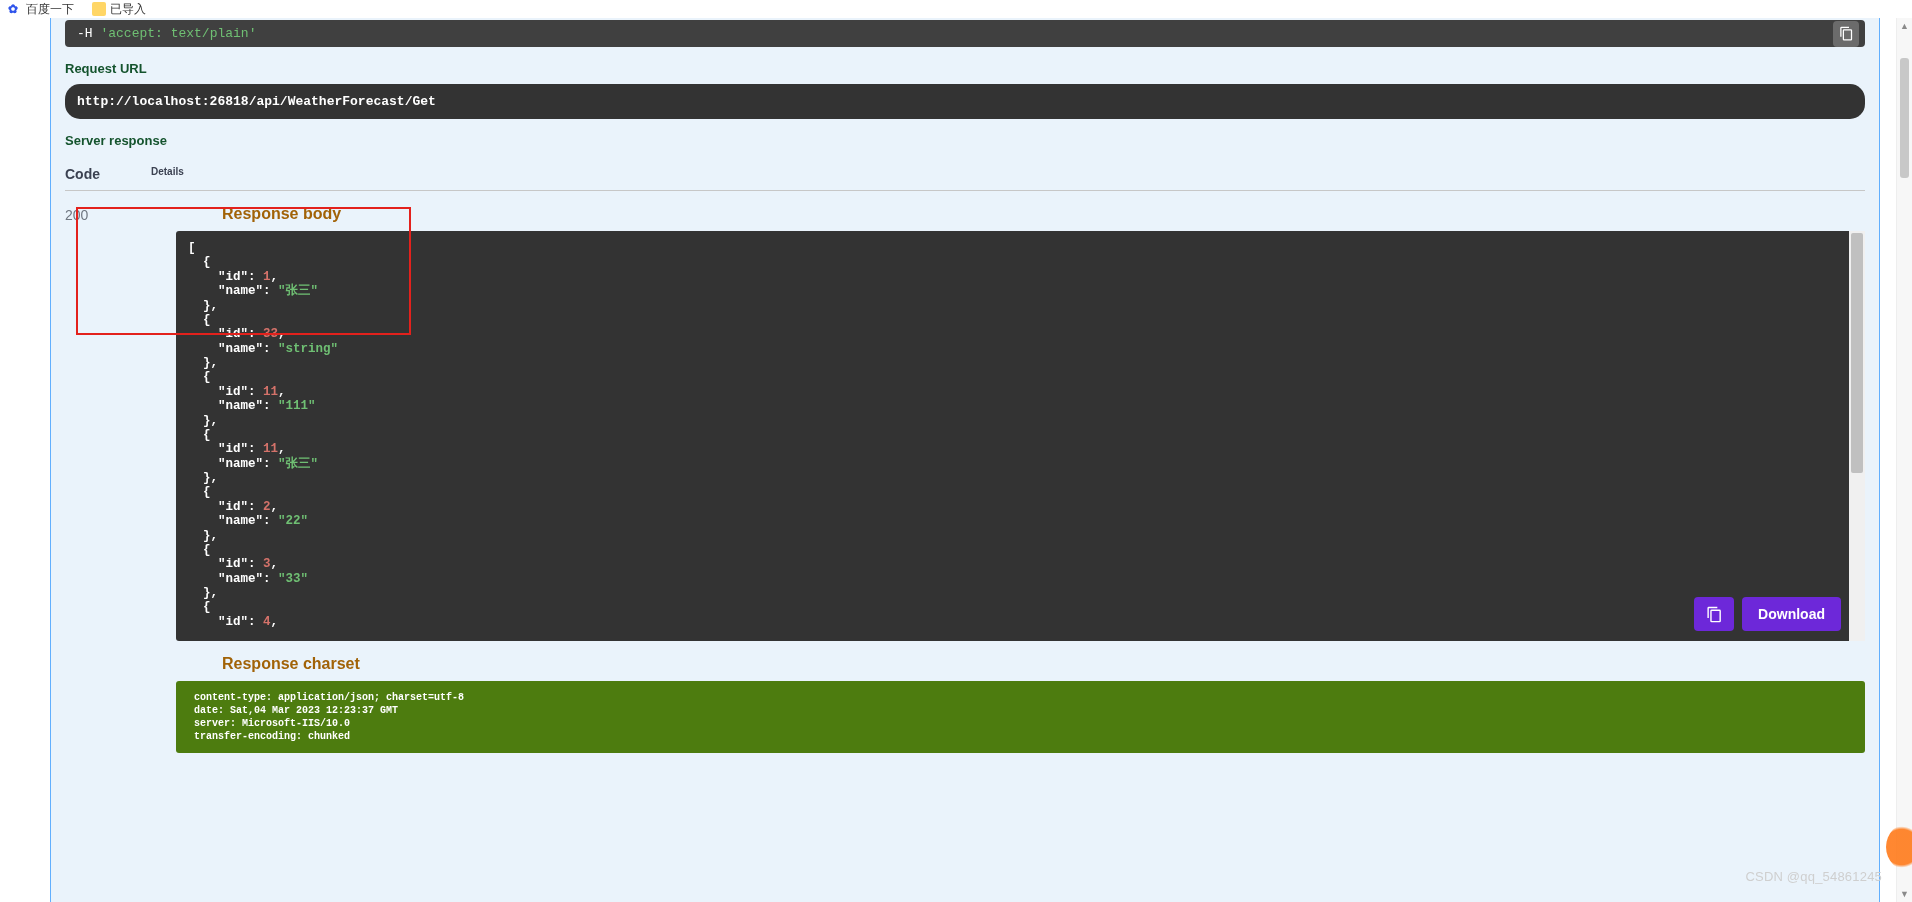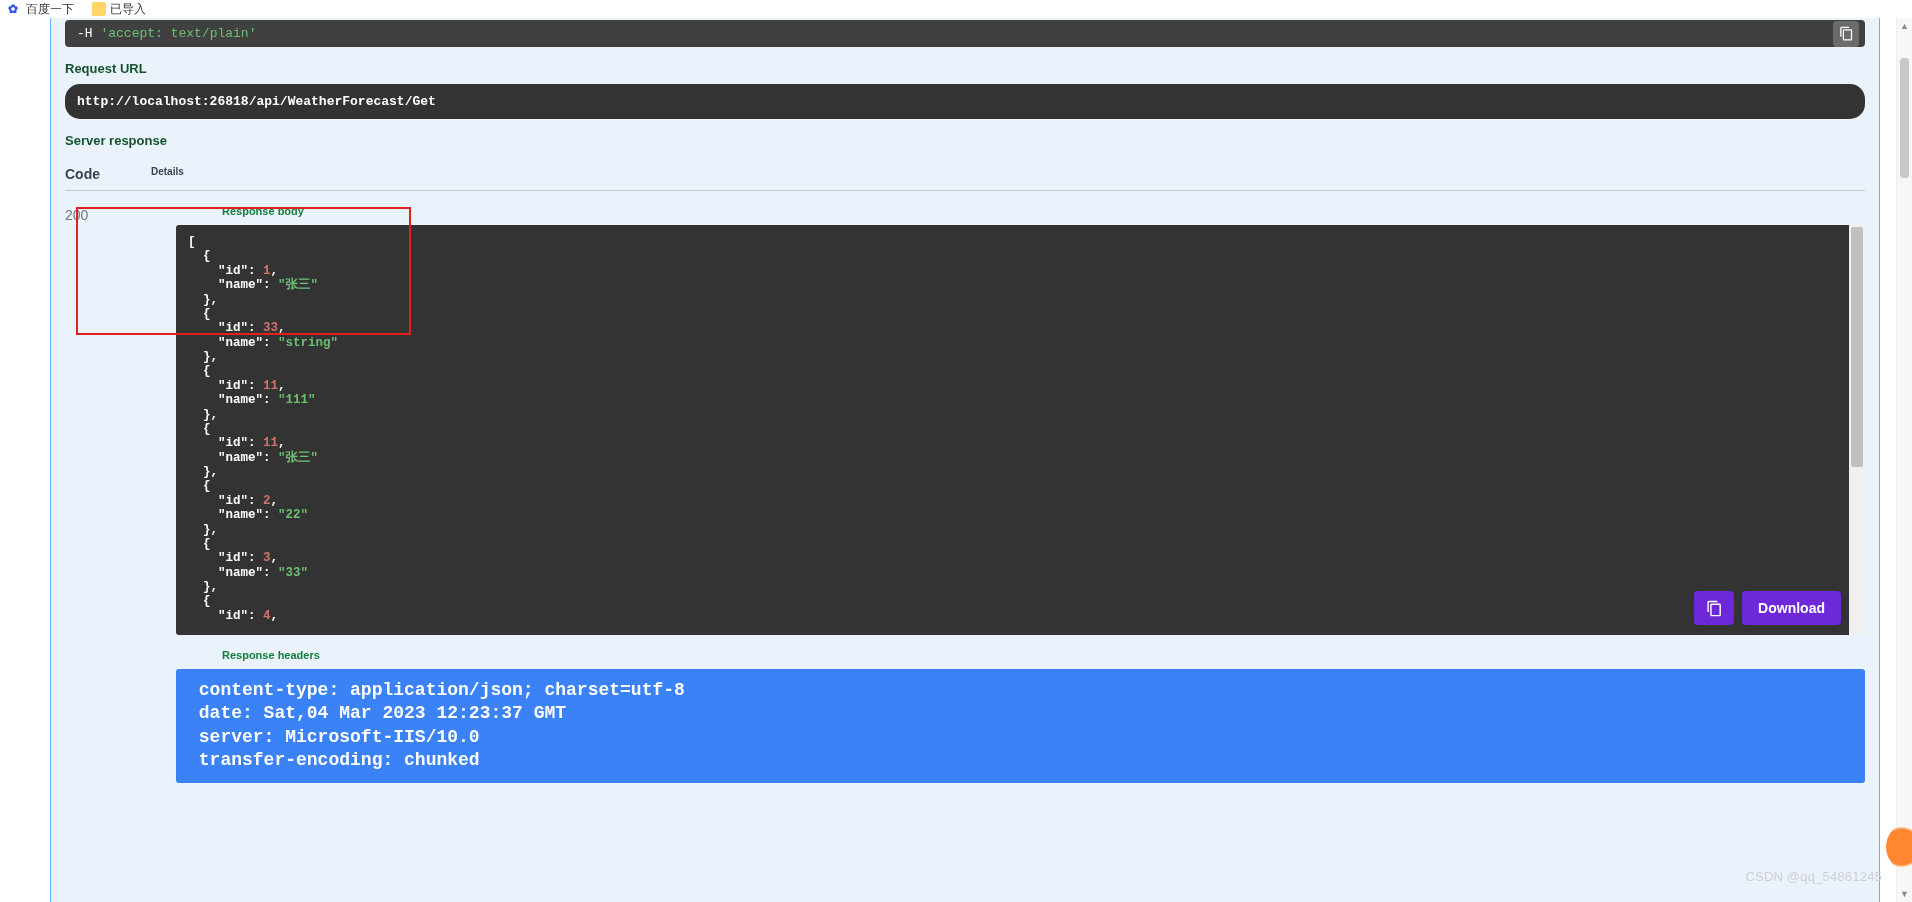--- a/index.html
+++ b/index.html
@@ -82,21 +82,21 @@
   .col-code { width:86px; font-size:14px; font-weight:700; color:#3b4151; }
   .col-details { font-size:10px; font-weight:700; color:#3b4151; }
   .resp-row { display:flex; margin-top:14px;gap:25px; }
   .code-cell {
     width:86px; font-size:14px; color:#6f7680;
     font-family: Arial,sans-serif;
     position:relative;
     padding-top:2px;
   }
   .details-cell { flex:1; min-width:0; }
-  .sub-title { font-size:11px; font-weight:700; color:#15803d; margin-bottom:8px;padding-left:46px; }
+  .sub-title { font-size:16px; font-weight:700; color:#a16207; margin-bottom:8px;padding-left:46px; }
   .response-box {
     position:relative;
     background:#333333;
     border-radius:3px;
     height:410px;
   }
   .response-scroll {
     position:absolute; left:0; top:0; right:16px; bottom:0;
     padding:10px 12px;
     font-family: Consolas,"Courier New",monospace;
@@ -124,24 +124,24 @@
   .action-btn {
     background:#6d28d9; color:#fff; border:none;
     height:34px; padding:0 16px;
     font-size:14px; font-weight:700;
     border-radius:4px; cursor:pointer;
     display:flex; align-items:center; justify-content:center;
   }
   .action-btn.icon-only { width:40px; padding:0; }
   .action-btn svg { width:17px; height:17px; fill:#fff; }
   .headers-box {
-    background:#3b82f6; border-radius:3px;
+    background:#4d7c0f; border-radius:3px;
     padding:10px 12px;
     font-family: Consolas,"Courier New",monospace;
-    font-size:18px; font-weight:bold; color:#fff;
+    font-size:10px; font-weight:bold; color:#fff;
     white-space:pre; line-height:1.3;
   }
   .red-highlight {
     position:absolute;
     border:2px solid #e3211c;
     pointer-events:none;
     z-index:50;
   }
   .outer-scrollbar {
     position:absolute; right:0; top:0; width:16px; height:100%;
@@ -252,21 +252,21 @@
           <div class="resp-actions">
             <button class="action-btn icon-only">
               <svg viewBox="0 0 24 24">
                   <path d="M16 1H4a2 2 0 0 0-2 2v14h2V3h12V1zm3 4H8a2 2 0 0 0-2 2v14a2 2 0 0 0 2 2h11a2 2 0 0 0 2-2V7a2 2 0 0 0-2-2zm0 16H8V7h11v14z"></path>
                 </svg>
             </button>
             <button class="action-btn">Download</button>
           </div>
         </div>
 
-        <div class="sub-title" style="margin-top:14px;">Response headers</div>
+        <div class="sub-title" style="margin-top:14px;">Response charset</div>
         <div class="headers-box" id="resp-headers"> content-type: application/json; charset=utf-8
  date: Sat,04 Mar 2023 12:23:37 GMT
  server: Microsoft-IIS/10.0
  transfer-encoding: chunked</div>
 
       </div>
     </div>
 
   </div>
 

